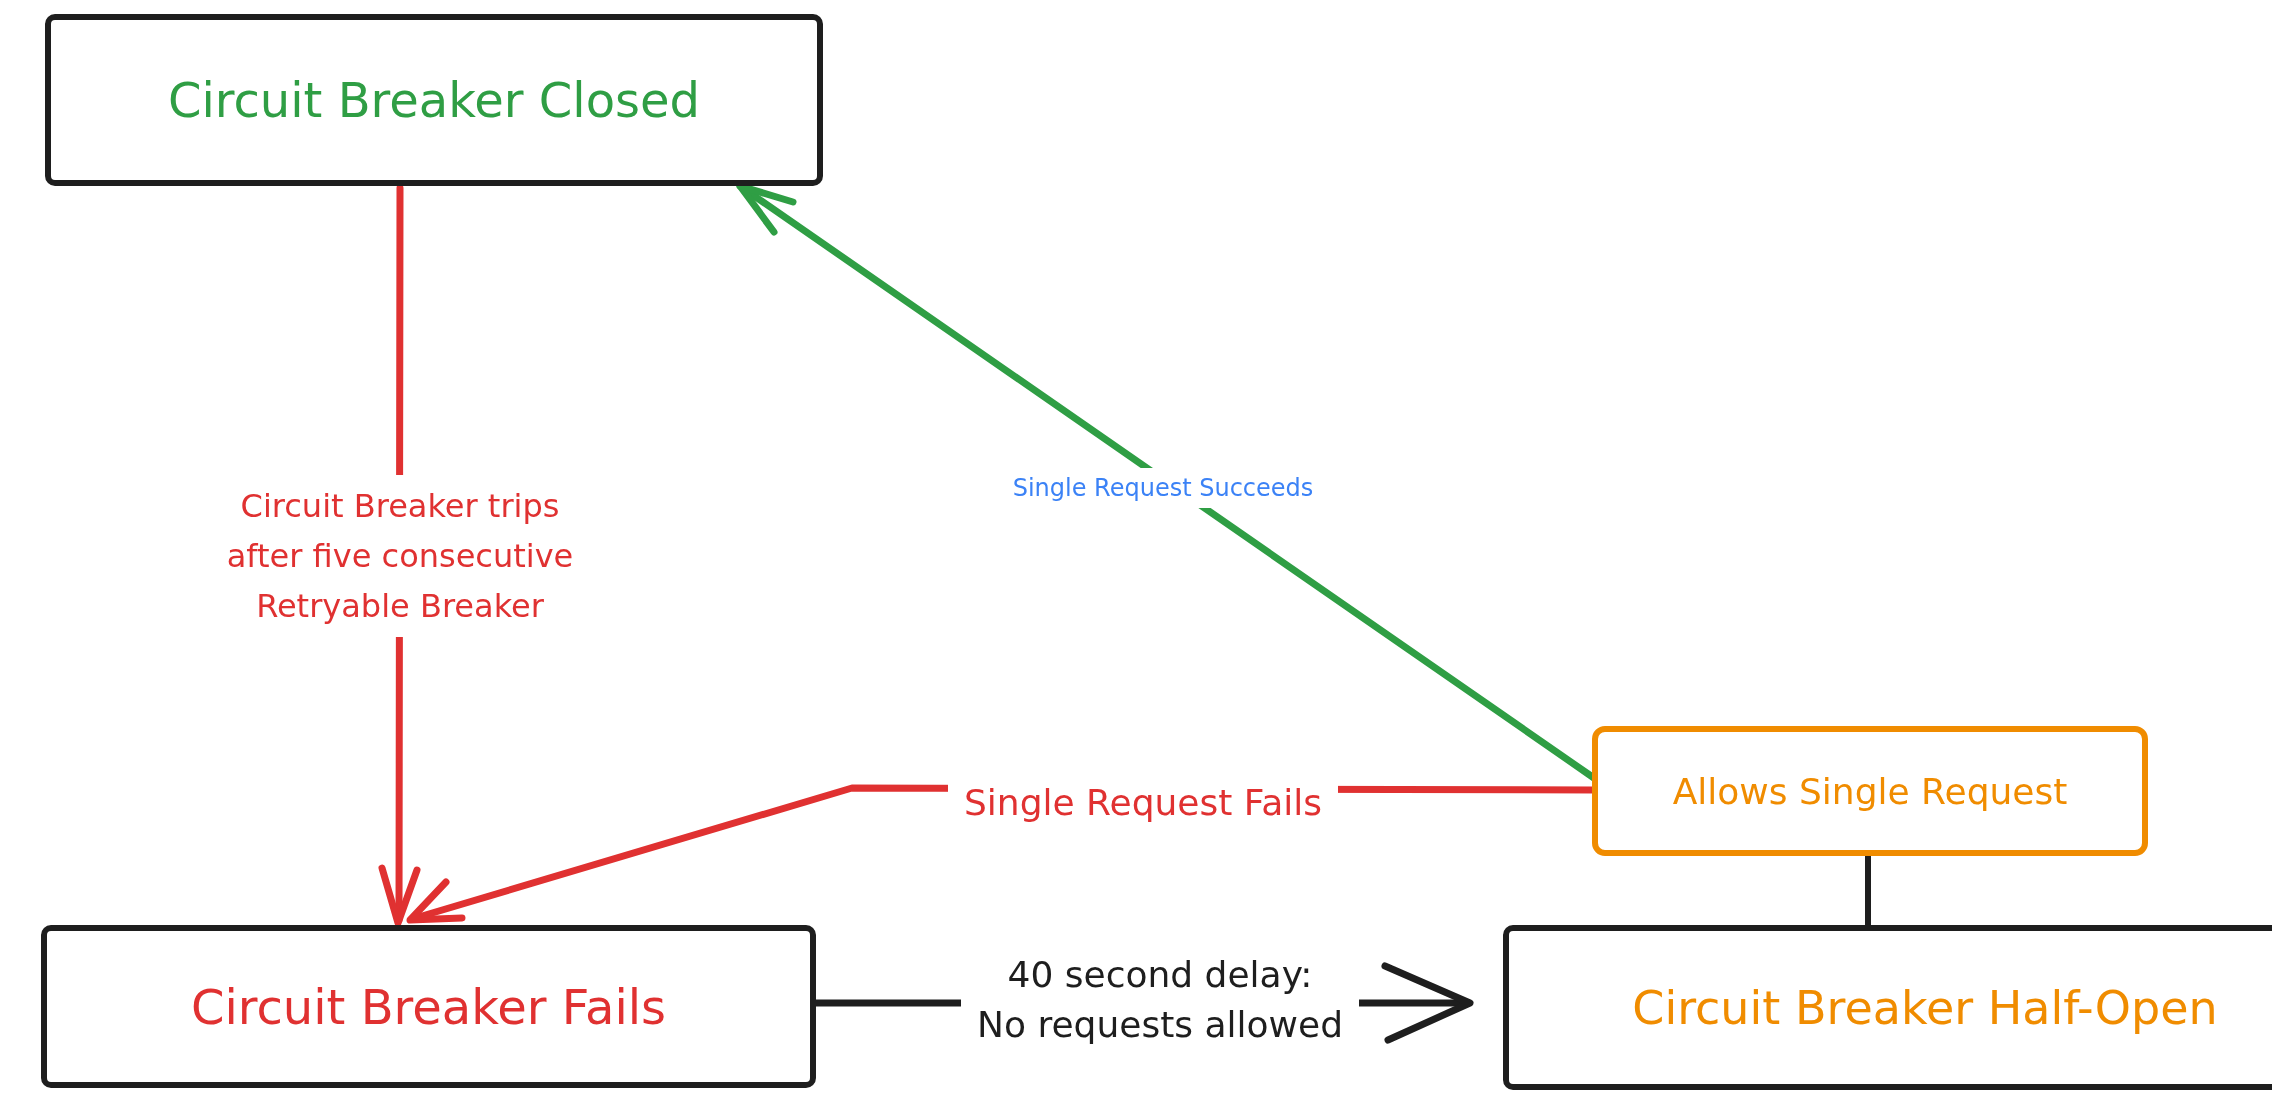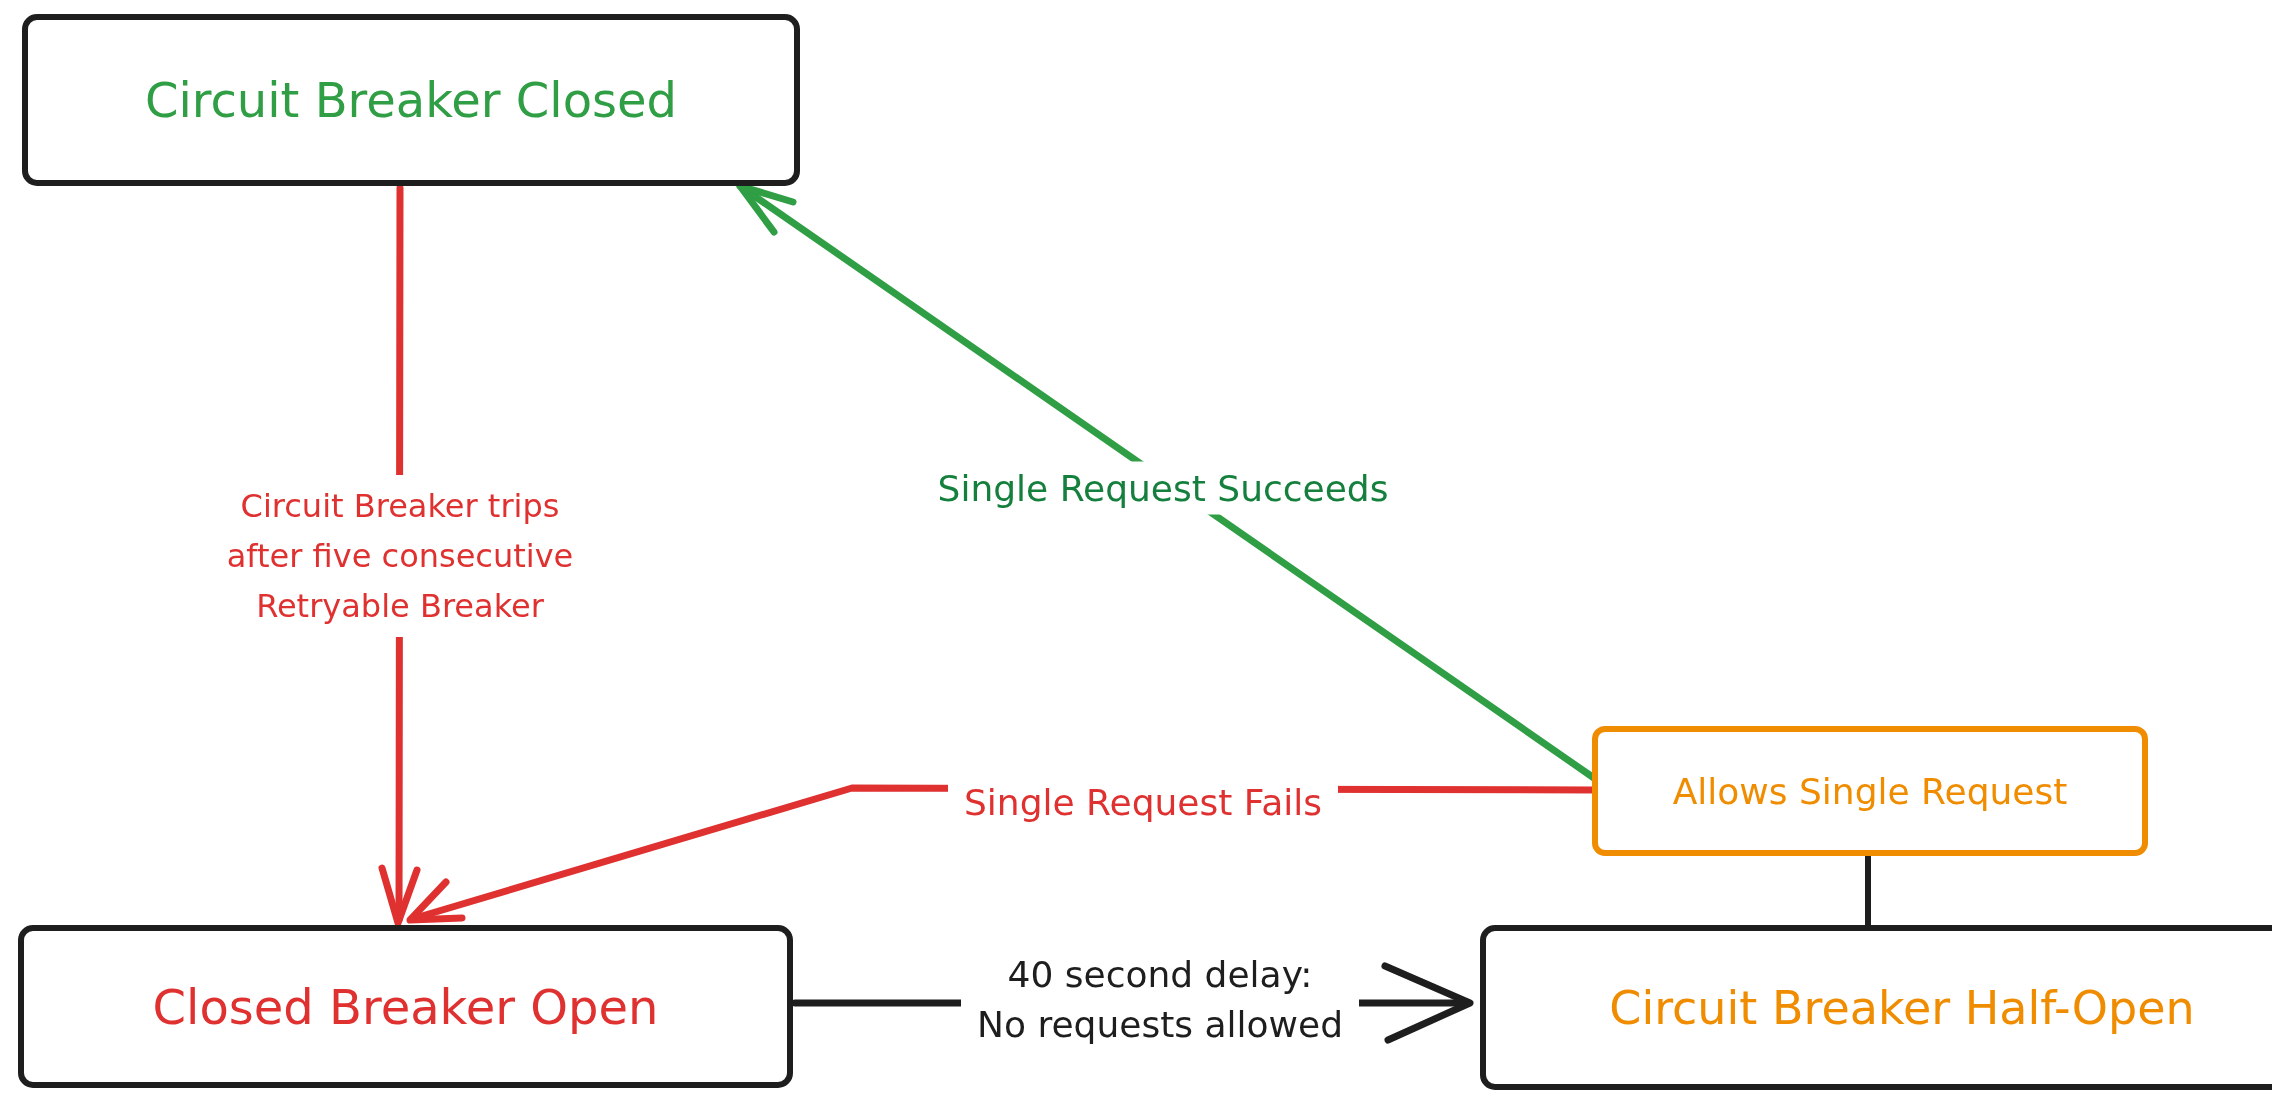--- a/index.html
+++ b/index.html
@@ -27,22 +27,23 @@
     display: flex;
     align-items: center;
     justify-content: center;
     background: #ffffff;
     z-index: 2;
     text-align: center;
     box-sizing: border-box;
   }
   .node-state {
     border: 6px solid #1e1e1e;
-    border-radius: 15px;
+    border-radius: 10px;
     font-size: 48px;
+    margin-left: 23px;
   }
   .node-closed   { left: 22px;   top: 14px;  width: 778px; height: 172px; color: #2f9e44; }
   .node-open     { left: 18px;   top: 925px; width: 775px; height: 163px; color: #e03131; }
   .node-halfopen { left: 1480px; top: 925px; width: 844px; height: 165px; color: #f08c00; font-size: 46px; }
   .node-allows {
     left: 1592px; top: 726px; width: 556px; height: 130px;
     border: 6px solid #f08c00;
     border-radius: 13px;
     color: #f08c00;
     font-size: 36px;
@@ -50,21 +51,21 @@
   .edge-label {
     position: absolute;
     transform: translate(-50%, -50%);
     background: #ffffff;
     text-align: center;
     padding: 6px 16px;
     z-index: 3;
     white-space: nowrap;
   }
   .label-trips    { left: 400px;  top: 556px;  color: #e03131; font-size: 32px; line-height: 50px; }
-  .label-succeeds { left: 1163px; top: 488px;  color: #15803d; font-size: 36px; }
+  .label-succeeds { left: 1163px; top: 488px;  color: #3b82f6; font-size: 24px; }
   .label-fails    { left: 1143px; top: 793px;  color: #e03131; font-size: 36px; margin-top: 9px; }
   .label-delay    { left: 1160px; top: 1000px; color: #1e1e1e; font-size: 36px; line-height: 50px; }
 </style>
 </head>
 <body>
 
 <div class="canvas">
 
   <svg class="edges-layer" viewBox="0 0 2272 1107" xmlns="http://www.w3.org/2000/svg">
 
@@ -81,21 +82,21 @@
     <path d="M 1385 966 L 1470 1003 L 1388 1040" fill="none" stroke-width="7" stroke-linecap="round" stroke-linejoin="round" stroke="#1e1e1e"></path>
 
     <line x1="1868" y1="854" x2="1868" y2="928" stroke-width="6" stroke-linecap="round" stroke="#1e1e1e"></line>
   </svg>
 
   <div class="node node-state node-closed">
     <span>Circuit Breaker Closed</span>
   </div>
 
   <div class="node node-state node-open">
-    <span>Closed Breaker Open</span>
+    <span>Circuit Breaker Fails</span>
   </div>
 
   <div class="node node-state node-halfopen">
     <span>Circuit Breaker Half-Open</span>
   </div>
 
   <div class="node node-allows">
     <span>Allows Single Request</span>
   </div>
 

